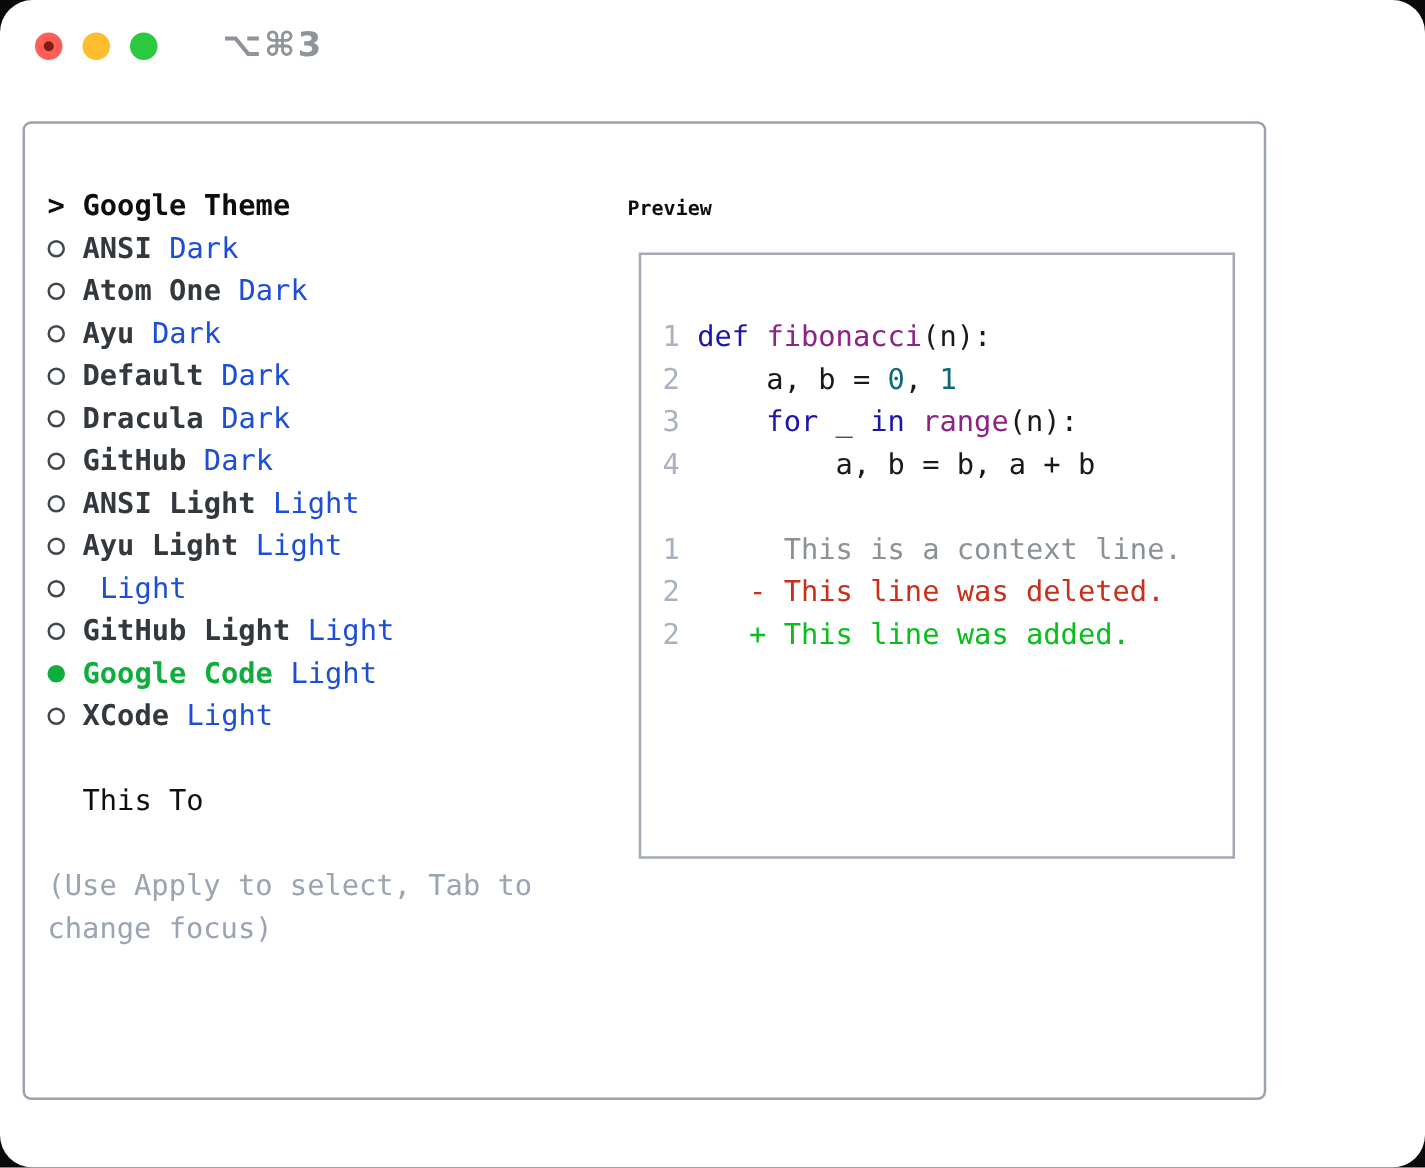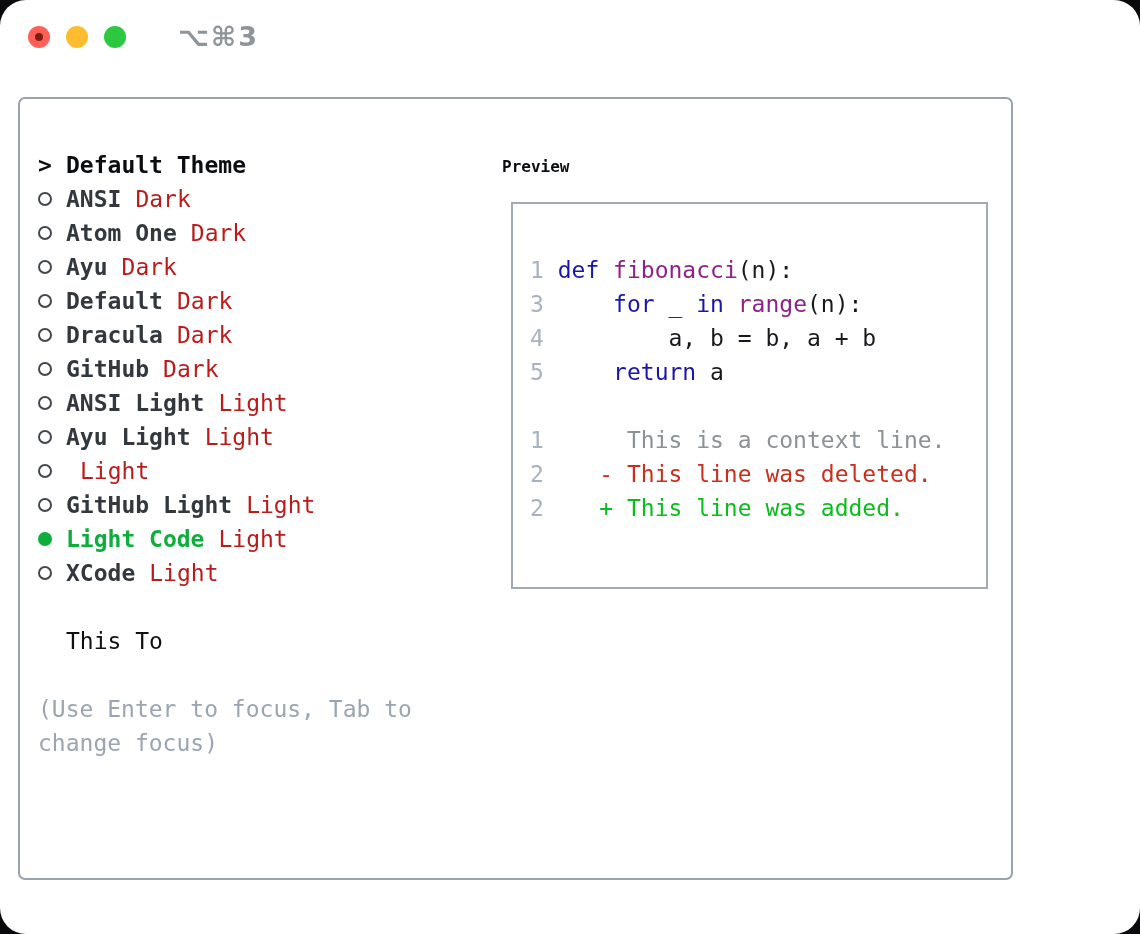--- a/index.html
+++ b/index.html
@@ -27,30 +27,30 @@
   }
   .leftcol{position:absolute;left:18px;top:49px;font-size:23px;color:#33383f;}
   .row{height:34px;display:flex;align-items:center;white-space:pre;}
   .mk{width:28px;display:flex;align-items:center;flex:0 0 28px;}
   .circ{width:14px;height:14px;border-radius:50%;border:2px solid #42474e;box-sizing:border-box;background:transparent;}
   .circ.sel{background:#0fae3c;border-color:#0fae3c;}
   .prompt{font-weight:bold;color:#0b0d10;}
   .list-title{font-weight:bold;color:#0b0d10;}
   .nm{color:#33383f;font-weight:bold;}
   .nm.selnm{color:#0fae3c;}
-  .vr{color:#b91c1c;margin-left:14px;}
+  .vr{color:#1d4ed8;margin-left:14px;}
   .apply-title{color:#0e1114;}
   .help{color:#9aa4b2;}
   
   .preview-title{
     position:absolute;left:482px;top:51px;height:34px;line-height:34px;
     font-weight:bold;font-size:16px;color:#0b0d10;
   }
   .preview-box{
-    position:absolute;left:491px;top:103px;width:477px;height:387px;
+    position:absolute;left:491px;top:103px;width:477px;height:485px;
     border:2px solid #a3aab4;box-sizing:border-box;background:#ffffff;overflow:hidden;
   }
   .codewrap{padding:49px 0 0 17px;font-size:23px;}
   .cl{height:34px;line-height:34px;white-space:pre;}
   .ln{color:#a8b2c0;}
   .kw{color:#1c16a8;}
   .fn{color:#8e2287;}
   .nb{color:#0e6b72;}
   .pl{color:#17191c;}
   .ctx{color:#8c9196;}
@@ -66,59 +66,59 @@
     <span class="light light-red"></span>
     <span class="light light-yellow"></span>
     <span class="light light-green"></span>
     <span class="shortcut">⌥⌘3</span>
   </div>
 
   <div class="panel">
 
     <div class="leftcol">
       <div class="row">
-        <span class="mk prompt">&gt;</span><span class="list-title">Default Theme</span>
+        <span class="mk prompt">&gt;</span><span class="list-title">Google Theme</span>
       </div>
 
       <div id="theme-items">
           <div class="row"><span class="mk"><span class="circ"></span></span><span class="nm">ANSI</span><span class="vr">Dark</span></div>
           <div class="row"><span class="mk"><span class="circ"></span></span><span class="nm">Atom One</span><span class="vr">Dark</span></div>
           <div class="row"><span class="mk"><span class="circ"></span></span><span class="nm">Ayu</span><span class="vr">Dark</span></div>
           <div class="row"><span class="mk"><span class="circ"></span></span><span class="nm">Default</span><span class="vr">Dark</span></div>
           <div class="row"><span class="mk"><span class="circ"></span></span><span class="nm">Dracula</span><span class="vr">Dark</span></div>
           <div class="row"><span class="mk"><span class="circ"></span></span><span class="nm">GitHub</span><span class="vr">Dark</span></div>
           <div class="row"><span class="mk"><span class="circ"></span></span><span class="nm">ANSI Light</span><span class="vr">Light</span></div>
           <div class="row"><span class="mk"><span class="circ"></span></span><span class="nm">Ayu Light</span><span class="vr">Light</span></div>
           <div class="row"><span class="mk"><span class="circ"></span></span><span class="vr">Light</span></div>
           <div class="row"><span class="mk"><span class="circ"></span></span><span class="nm">GitHub Light</span><span class="vr">Light</span></div>
-          <div class="row"><span class="mk"><span class="circ sel"></span></span><span class="nm selnm">Light Code</span><span class="vr">Light</span></div>
+          <div class="row"><span class="mk"><span class="circ sel"></span></span><span class="nm selnm">Google Code</span><span class="vr">Light</span></div>
           <div class="row"><span class="mk"><span class="circ"></span></span><span class="nm">XCode</span><span class="vr">Light</span></div>
         </div>
 
       <div class="row"></div>
 
       <div class="row">
         <span class="mk"></span><span class="apply-title">This To</span>
       </div>
 
 
       <div class="row"></div>
 
-      <div class="row help">(Use Enter to focus, Tab to</div>
+      <div class="row help">(Use Apply to select, Tab to</div>
       <div class="row help">change focus)</div>
     </div>
 
     <div class="preview-title">Preview</div>
 
     <div class="preview-box">
       <div class="codewrap" id="code">
           <div class="cl"><span class="ln">1 </span><span class="kw">def</span><span class="pl"> </span><span class="fn">fibonacci</span><span class="pl">(n):</span></div>
+          <div class="cl"><span class="ln">2 </span><span class="pl">    a, b = </span><span class="nb">0</span><span class="pl">, </span><span class="nb">1</span></div>
           <div class="cl"><span class="ln">3 </span><span class="pl">    </span><span class="kw">for</span><span class="pl"> _ </span><span class="kw">in</span><span class="pl"> </span><span class="fn">range</span><span class="pl">(n):</span></div>
           <div class="cl"><span class="ln">4 </span><span class="pl">        a, b = b, a + b</span></div>
-          <div class="cl"><span class="ln">5 </span><span class="pl">    </span><span class="kw">return</span><span class="pl"> a</span></div>
           <div class="cl"></div>
           <div class="cl"><span class="ln">1 </span><span class="ctx">     This is a context line.</span></div>
           <div class="cl"><span class="ln">2 </span><span class="del">   - This line was deleted.</span></div>
           <div class="cl"><span class="ln">2 </span><span class="add">   + This line was added.</span></div>
         </div>
     </div>
 
   </div>
 </div>
 

